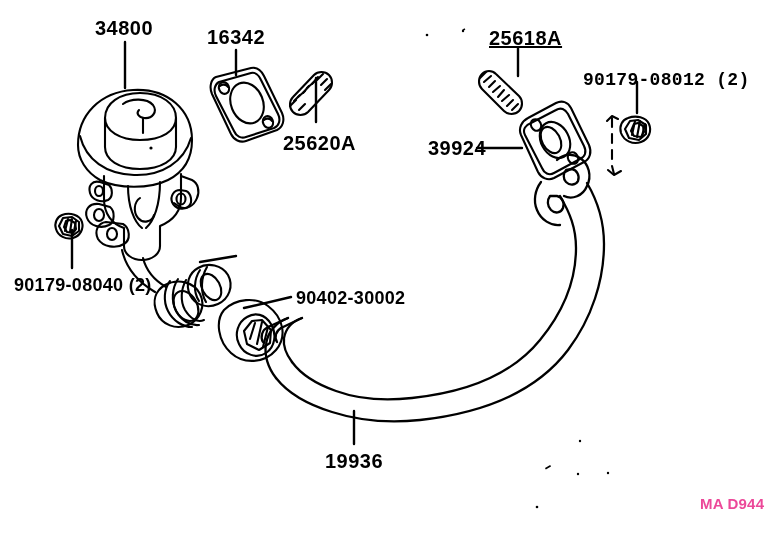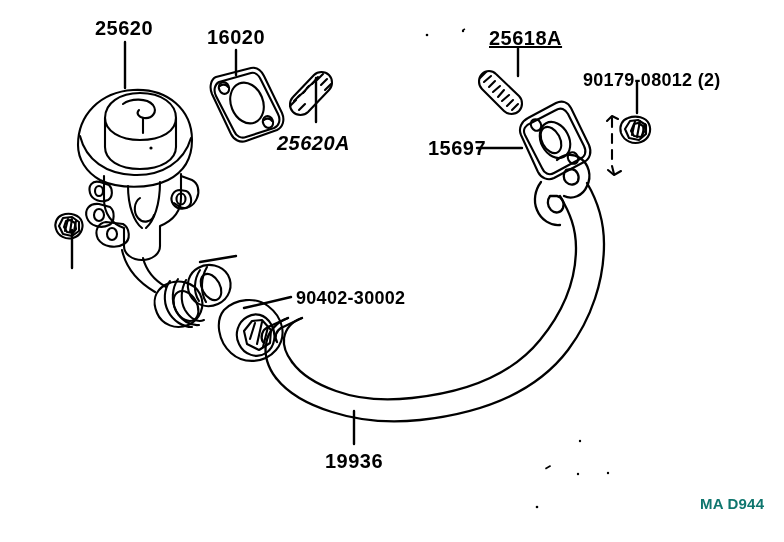--- a/index.html
+++ b/index.html
@@ -5,21 +5,21 @@
   html,body{margin:0;padding:0;background:#ffffff;}
   body{width:784px;height:542px;overflow:hidden;
        font-family:"Liberation Sans","DejaVu Sans",sans-serif;}
   #sheet{position:relative;width:784px;height:542px;background:#ffffff;}
   #art{position:absolute;left:0;top:0;width:784px;height:542px;}
   .lbl{position:absolute;white-space:nowrap;color:#000;
        font-family:"Liberation Sans","DejaVu Sans",sans-serif;
        font-weight:700;letter-spacing:0px;}
   .code-lg{font-size:20px;letter-spacing:0.5px;}
   .code-md{font-size:18px;letter-spacing:0.3px;}
-  .wm{position:absolute;font-size:15px;font-weight:700;color:#0f766e;letter-spacing:0.2px;}
+  .wm{position:absolute;font-size:15px;font-weight:700;color:#ec4899;letter-spacing:0.2px;}
 </style>
 </head>
 <body>
 
 <div id="sheet">
 
   <svg id="art" viewBox="0 0 784 542" xmlns="http://www.w3.org/2000/svg">
     <g fill="none" stroke="#000" stroke-width="2.1" stroke-linecap="round" stroke-linejoin="round">
 
       <g stroke-width="2.4">
@@ -220,32 +220,33 @@
         <circle cx="537" cy="507" r="1.3"></circle>
         <circle cx="578" cy="474" r="1.2"></circle>
         <circle cx="608" cy="473" r="1.2"></circle>
         <rect x="545" y="468" width="6" height="1.6" transform="rotate(-30 545 468)"></rect>
         <circle cx="580" cy="441" r="1.2"></circle>
       </g>
 
     </g>
   </svg>
 
-  <div class="lbl code-lg" style="left:95px;top:17px;">25620</div>
-
-  <div class="lbl code-lg" style="left:207px;top:26px;">16020</div>
-
-  <div class="lbl code-lg" style="left:277px;top:132px;font-style:italic;">25620A</div>
+  <div class="lbl code-lg" style="left:95px;top:17px;">34800</div>
+
+  <div class="lbl code-lg" style="left:207px;top:26px;">16342</div>
+
+  <div class="lbl code-lg" style="left:283px;top:132px;">25620A</div>
 
   <div class="lbl code-lg" style="left:489px;top:27px;text-decoration:underline;">25618A</div>
 
-  <div class="lbl code-md" style="left:583px;top:70px;">90179-08012 (2)</div>
-
-  <div class="lbl code-lg" style="left:428px;top:137px;">15697</div>
-
+  <div class="lbl code-md" style="left:583px;top:70px;font-family:Liberation Mono, monospace;">90179-08012 (2)</div>
+
+  <div class="lbl code-lg" style="left:428px;top:137px;">39924</div>
+
+  <div class="lbl code-md" style="left:14px;top:275px;">90179-08040 (2)</div>
 
 
   <div class="lbl code-md" style="left:296px;top:288px;">90402-30002</div>
 
   <div class="lbl code-lg" style="left:325px;top:450px;">19936</div>
 
   <div class="wm" style="left:700px;top:495px;">MA D944</div>
 
 </div>
 

